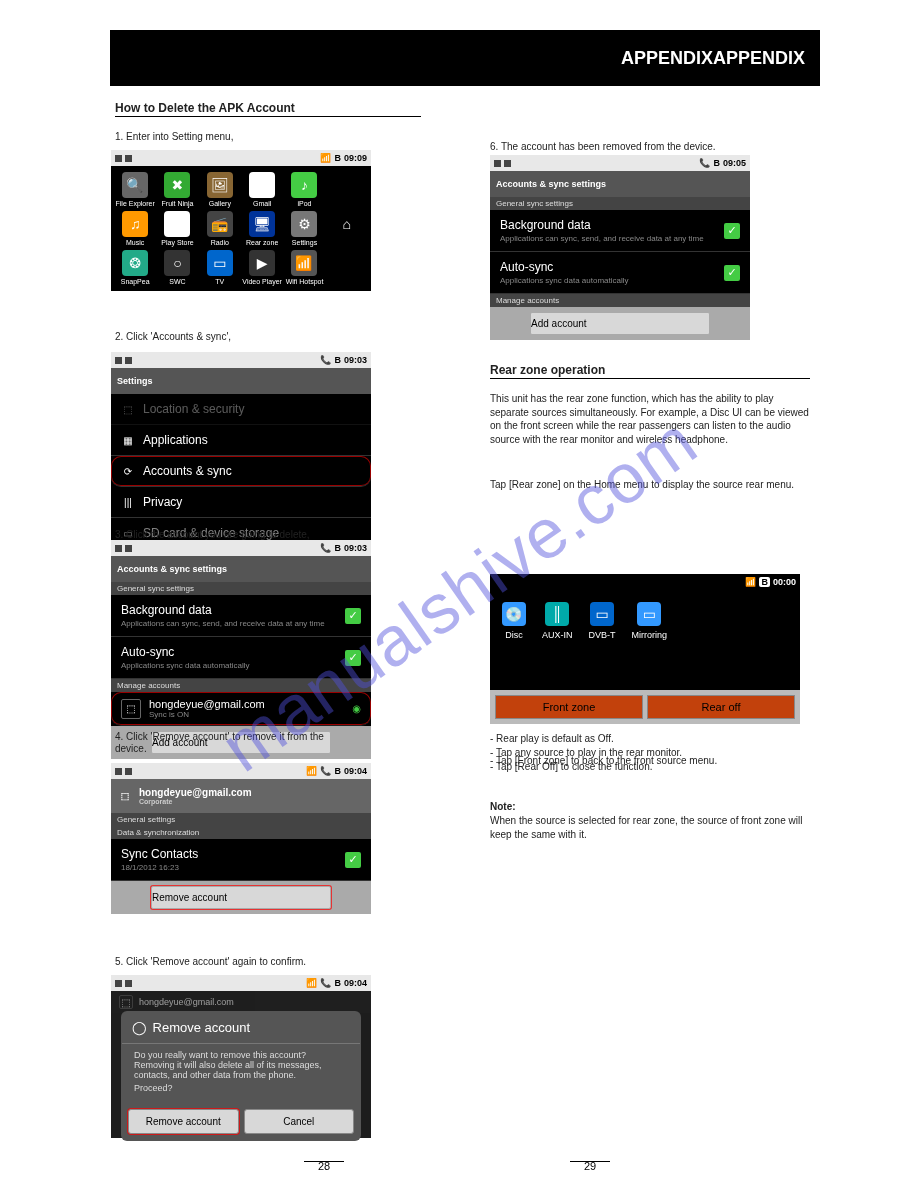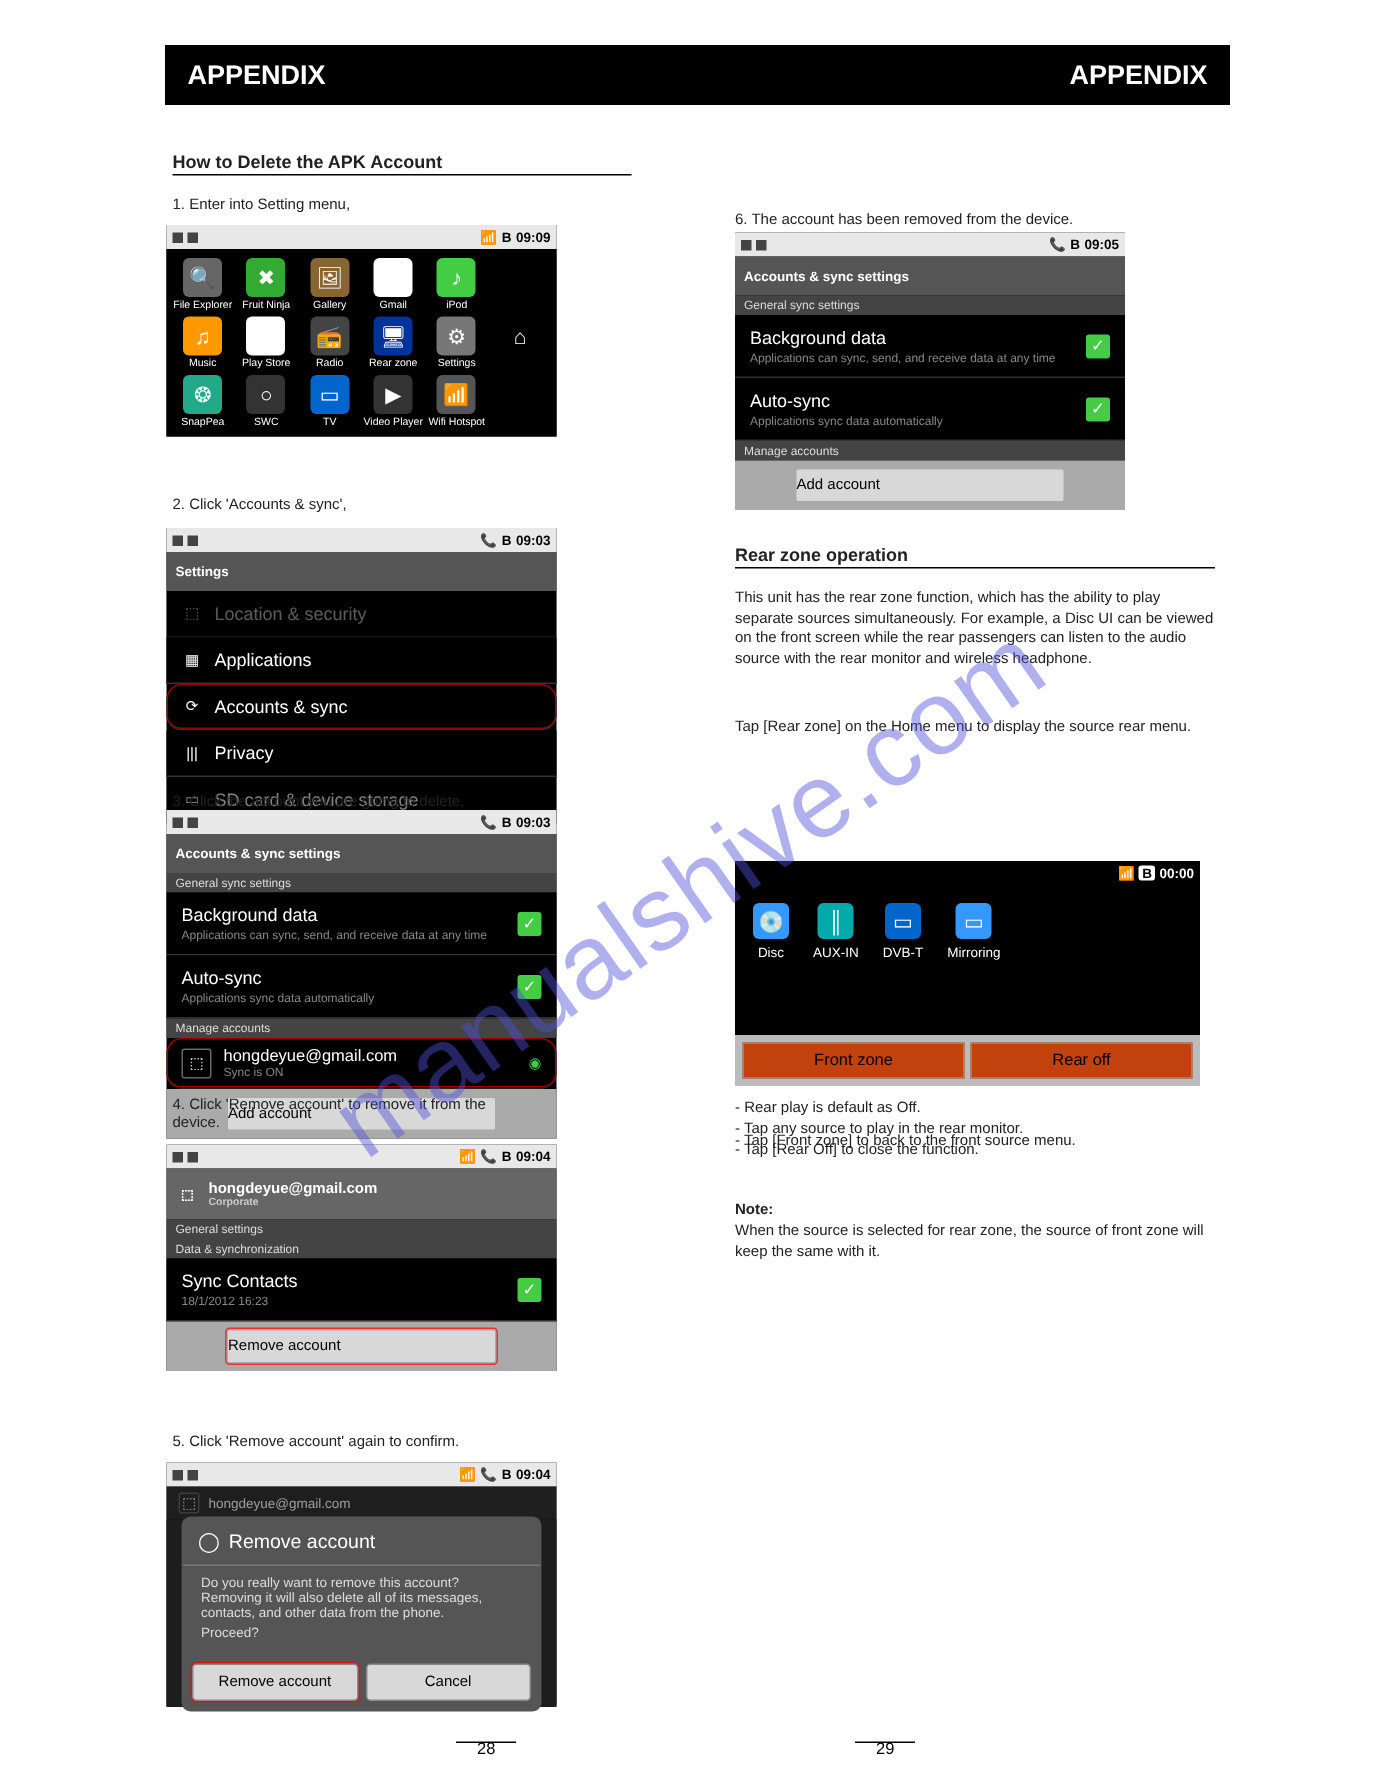--- a/index.html
+++ b/index.html
@@ -21,26 +21,26 @@
     font-weight: 400;
     letter-spacing: 1px;
     pointer-events: none;
     z-index: 100;
   }
   .header-bar {
     position: absolute;
     top: 30px;
     left: 110px;
     width: 710px;
-    height: 40px;
+    height: 56px;
     background: #000;
     color: #fff;
     display: flex;
     align-items: center;
-    justify-content: space-between;
+    justify-content: flex-end;
     padding: 0 15px;
     font-size: 18px;
     font-weight: bold;
   }
   .underline {
     position: absolute;
     top: 116px;
     left: 115px;
     width: 306px;
     border-bottom: 1px solid #000;

